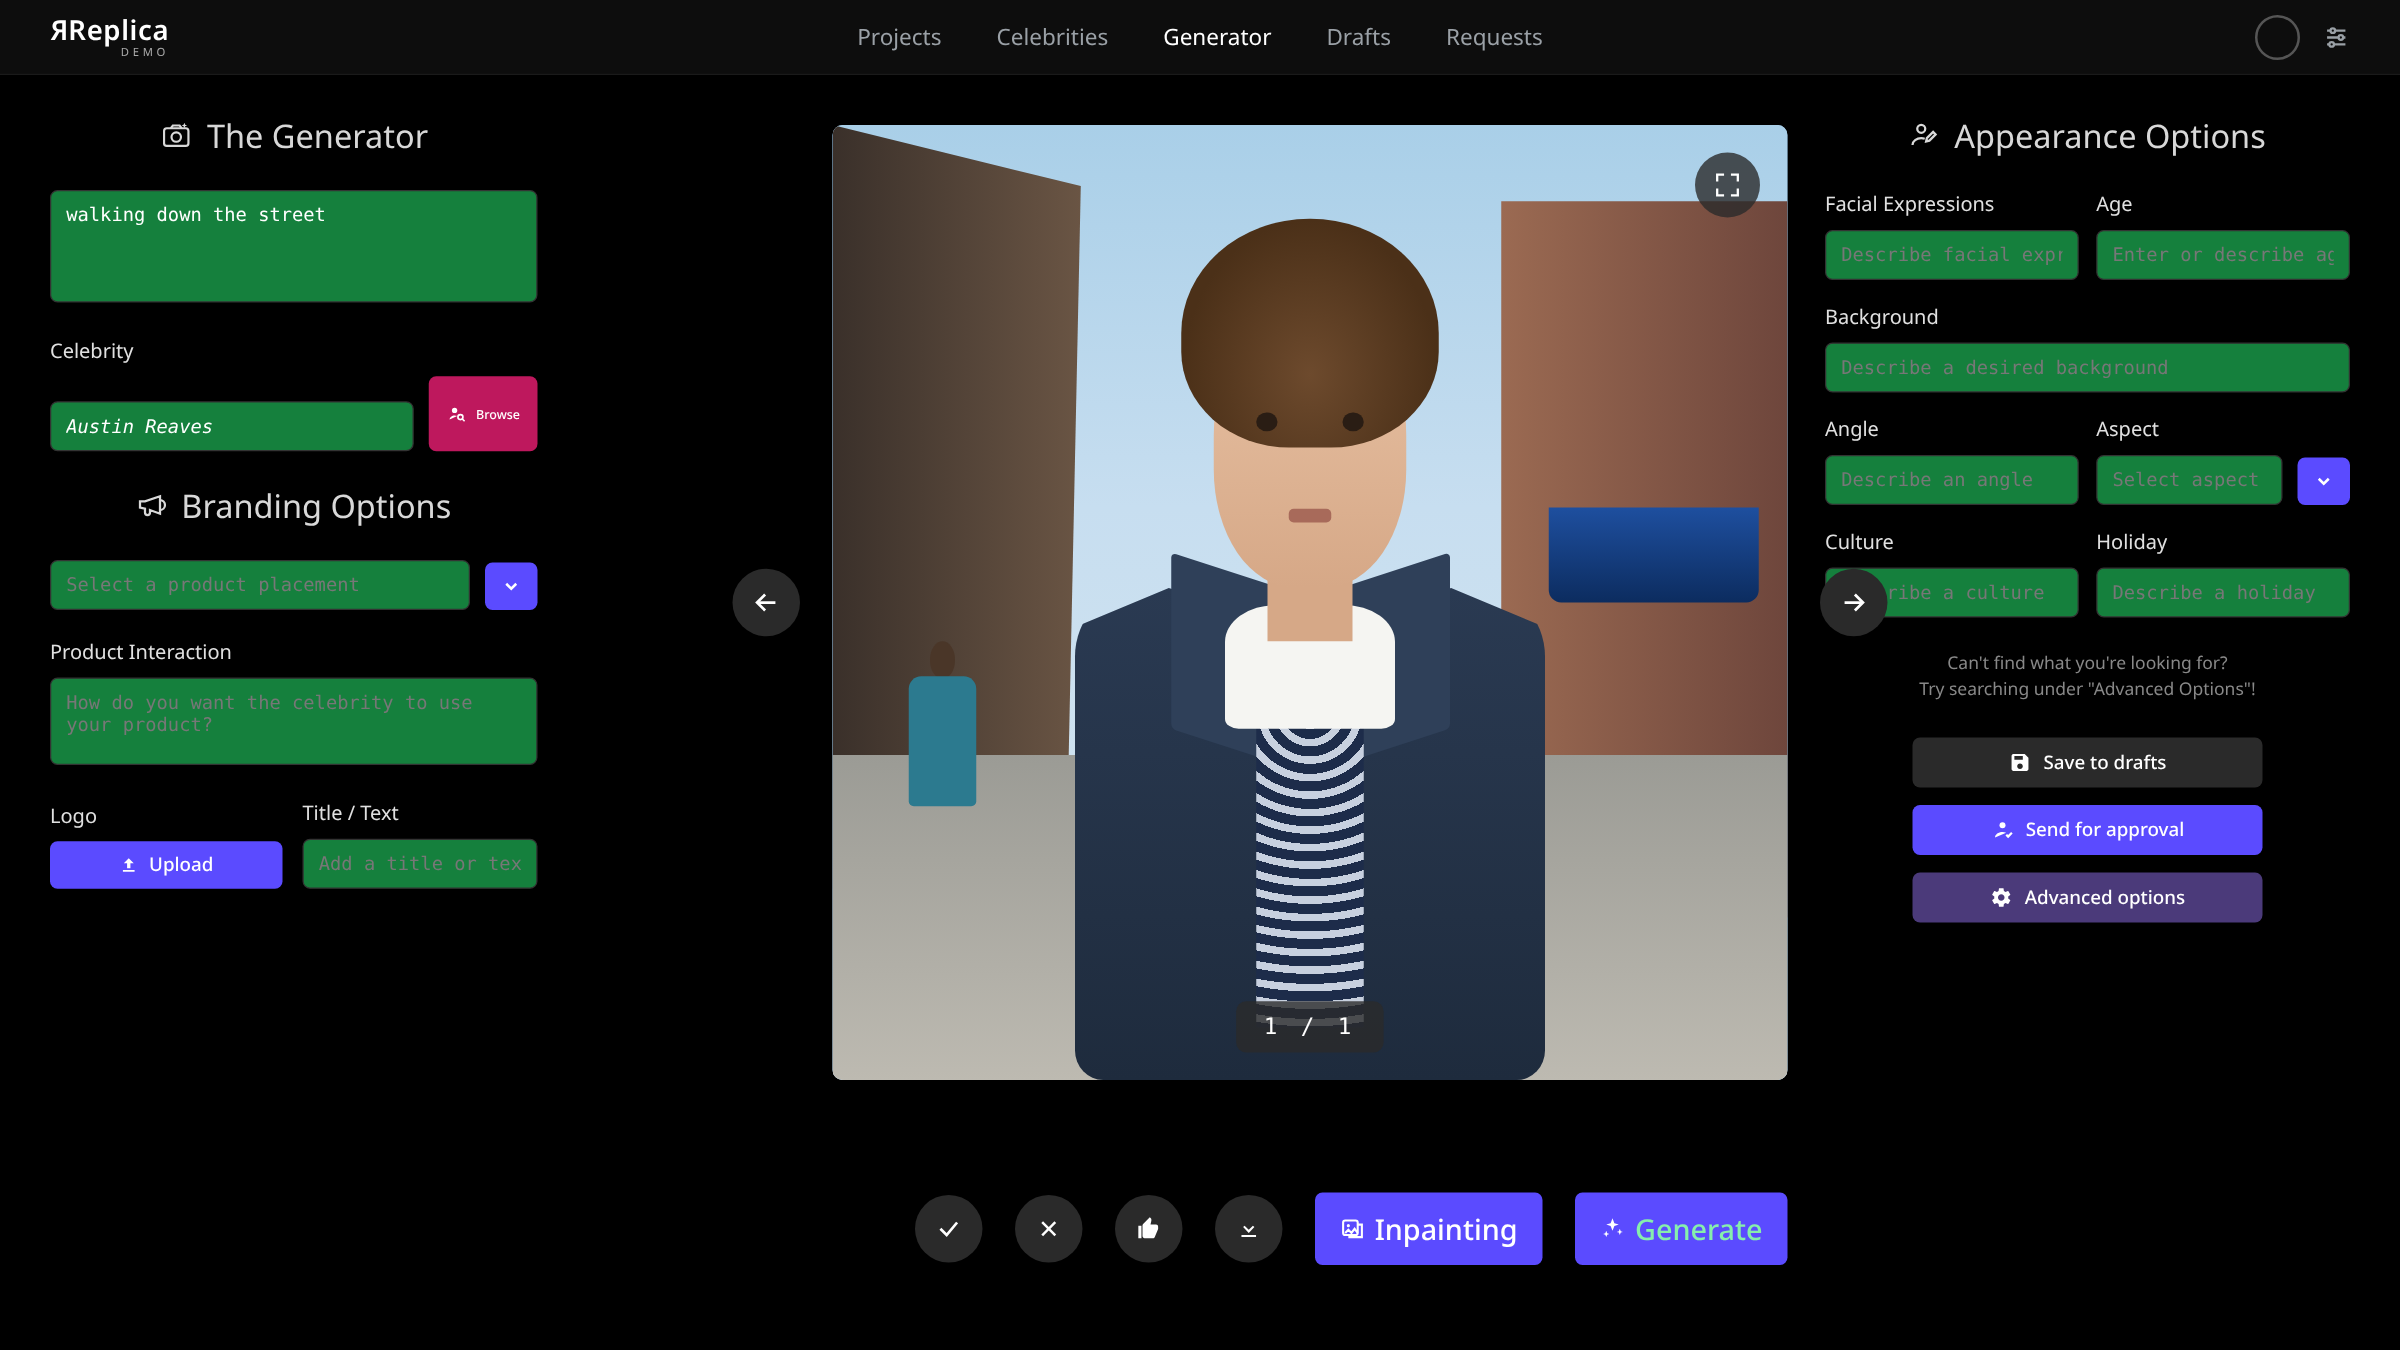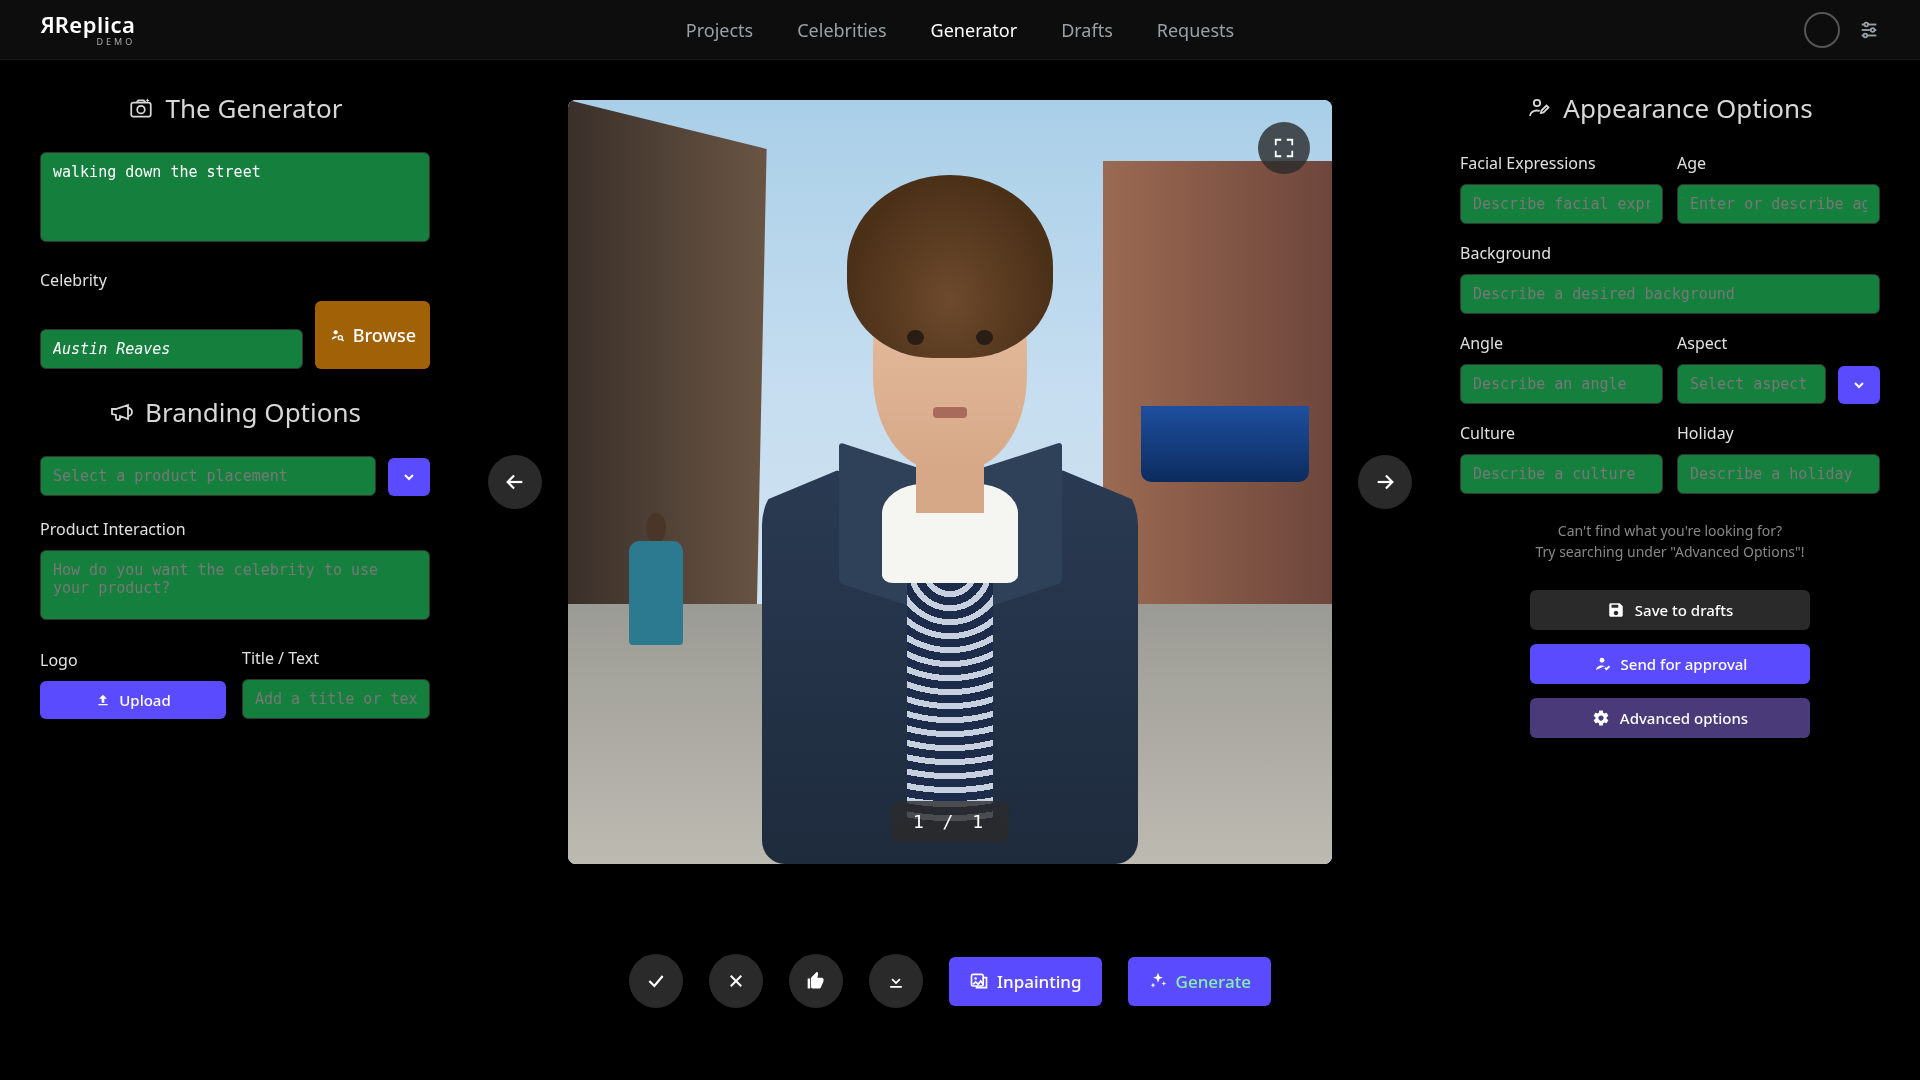--- a/index.html
+++ b/index.html
@@ -14,56 +14,56 @@
   .nav{position:absolute;left:50%;transform:translateX(-50%);display:flex;gap:44px}
   .nav-item{color:#9aa0a6;font-size:18px;cursor:pointer}
   .nav-item.active{color:#fff}
   .header-right{margin-left:auto;display:flex;align-items:center;gap:18px}
   .avatar{width:36px;height:36px;border-radius:50%;border:2px solid #555}
   .tune-icon{color:#9aa0a6}
 
   
   .app{display:flex;height:calc(1080px - 60px)}
   .col-left{width:470px;padding:30px 40px 0 40px}
-  .col-center{flex:1;display:flex;flex-direction:column;align-items:center;padding-top:40px}
+  .col-center{flex:1;display:flex;flex-direction:column;align-items:flex-end;padding-top:40px}
   .col-right{width:490px;padding:30px 40px 0 30px}
 
   
   .sect-title{display:flex;align-items:center;justify-content:center;gap:12px;font-size:26px;font-weight:400;color:#d8d8d8;margin-bottom:26px}
 
   
   .fld-label{font-size:16px;color:#e0e0e0;margin-bottom:10px;display:block}
   .input,.textarea{width:100%;background:#15803d;border:1px solid #333;border-radius:6px;padding:10px 12px;color:#fff;font-size:15px}
   .input::placeholder,.textarea::placeholder{color:#777}
   .textarea{resize:none;min-height:90px}
   .mono-in{font-family:ui-monospace,Consolas,monospace}
   .row{display:flex;gap:12px;align-items:flex-end}
   .group{margin-bottom:22px}
 
   
   .btn{border:none;border-radius:6px;display:inline-flex;align-items:center;justify-content:center;gap:8px;cursor:pointer;font-size:15px;font-weight:500}
   .btn-p{background:#5b4bff;color:#fff;padding:9px 16px}
-  .btn-p-sm{background:#a16207;color:#fff;padding:22px 14px;font-size:18px}
+  .btn-p-sm{background:#be185d;color:#fff;padding:22px 14px;font-size:10px}
   .btn-chev{background:#5b4bff;color:#fff;width:42px;height:38px}
   .btn-dark{background:#2a2a2a;color:#fff;padding:12px 20px}
   .btn-purple{background:#4b3a7a;color:#fff;padding:12px 20px}
   .btn-icon-circle{width:54px;height:54px;border-radius:50%;background:#2a2a2a;color:#fff;display:flex;align-items:center;justify-content:center;cursor:pointer}
   .btn-wide{width:280px;height:40px;display:flex;align-items:center;justify-content:center;gap:10px}
 
   
   .canvas-wrap{position:relative;width:764px;height:764px}
   .canvas{width:100%;height:100%;border-radius:8px;overflow:hidden;background:#87b5d9;position:relative}
   .nav-arrow{position:absolute;top:50%;transform:translateY(-50%);width:54px;height:54px;border-radius:50%;background:#2a2a2a;display:flex;align-items:center;justify-content:center;cursor:pointer}
   .nav-arrow.left{left:-80px}
   .nav-arrow.right{right:-80px}
   .expand-btn{position:absolute;top:22px;right:22px;width:52px;height:52px;border-radius:50%;background:#2a2a2acc;display:flex;align-items:center;justify-content:center;cursor:pointer}
   .pager{position:absolute;bottom:22px;left:50%;transform:translateX(-50%);background:#2a2a2acc;border-radius:8px;padding:10px 22px;font-family:ui-monospace,Consolas,monospace;font-size:18px;letter-spacing:4px}
 
   .bottom-bar{display:flex;gap:26px;align-items:center;margin-top:90px}
-  .bb-btn{padding:13px 20px;border-radius:6px;display:flex;align-items:center;font-size:17px}
+  .bb-btn{padding:13px 20px;border-radius:6px;display:flex;align-items:center;font-size:23px}
   .bb-inpaint{background:#5b4bff;color:#fff}
   .bb-gen{background:#5b4bff;color:#86efac}
 
   
   .opt-grid{display:grid;grid-template-columns:1fr 1fr;gap:18px 14px}
   .full-row{grid-column:1/-1}
   .hint{text-align:center;color:#888;font-size:14px;margin-top:26px;line-height:1.5}
   .action-stack{display:flex;flex-direction:column;gap:14px;align-items:center;margin-top:28px}
 
   svg{display:block}

